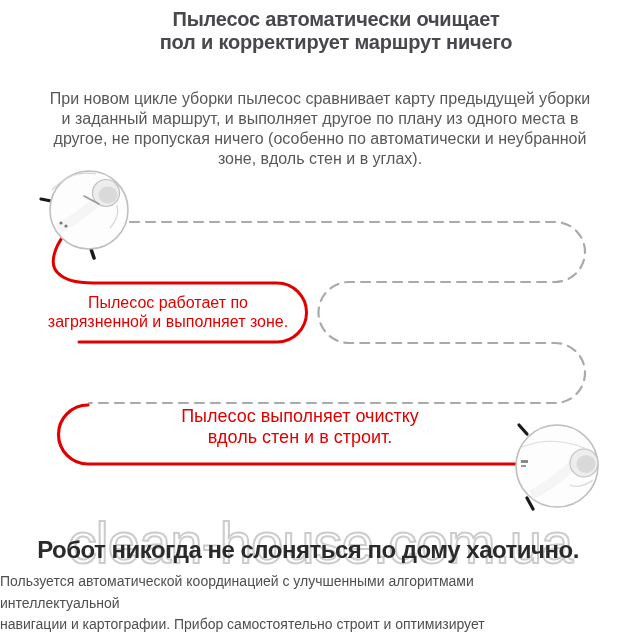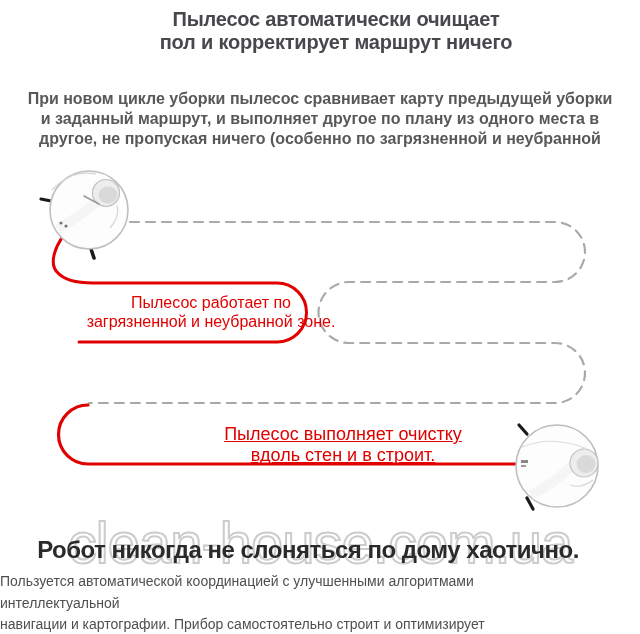--- a/index.html
+++ b/index.html
@@ -9,26 +9,26 @@
     -webkit-font-smoothing:antialiased;
   }
   .line { display:block; }
   .title {
     position:absolute; top:8px; left:16px; width:640px; text-align:center;
     font-size:20px; font-weight:bold; color:#47474c; line-height:23px;
     letter-spacing:-0.2px;
   }
   .intro {
     position:absolute; top:89px; left:0; width:640px; text-align:center;
-    font-size:16px; color:#58585a; line-height:20px;font-weight:bold;
+    font-size:16px; color:#58585a; line-height:20px;
   }
   svg.diagram { position:absolute; top:165px; left:0; }
-  .red-label { position:absolute; text-align:center; color:#e10000; z-index:2;margin-left:43px; }
+  .red-label { position:absolute; text-align:center; color:#e10000; z-index:2; }
   .red-label.dirty { top:293px; left:38px; width:260px; font-size:16px; line-height:19px; }
-  .red-label.walls { top:424px; left:110px; width:380px; font-size:18px; line-height:21px;text-decoration:underline; }
+  .red-label.walls { top:406px; left:110px; width:380px; font-size:18px; line-height:21px; }
   .watermark {
     position:absolute; top:509px; left:0; width:640px; text-align:center;
     font-size:58px; font-weight:normal; letter-spacing:-1px;
     color:rgba(255,255,255,0.55);
     -webkit-text-stroke:2px #cccccc;
     z-index:1; white-space:nowrap;
   }
   .headline {
     position:absolute; top:536px; left:0; width:616px; text-align:center;
     font-size:24px; font-weight:bold; color:#2a2a2a; letter-spacing:-0.5px;
@@ -45,21 +45,22 @@
 <div class="canvas">
 
   <div class="title">
     <span class="line">Пылесос автоматически очищает</span>
     <span class="line">пол и корректирует маршрут ничего</span>
   </div>
 
   <div class="intro">
     <span class="line">При новом цикле уборки пылесос сравнивает карту предыдущей уборки</span>
     <span class="line">и заданный маршрут, и выполняет другое по плану из одного места в</span>
-    <span class="line">другое, не пропуская ничего (особенно по загрязненной и неубранной</span>
+    <span class="line">другое, не пропуская ничего (особенно по автоматически и неубранной</span>
+    <span class="line">зоне, вдоль стен и в углах).</span>
   </div>
 
   <svg class="diagram" width="640" height="350" viewBox="0 0 640 350">
 
     <path d="M130 57 H555 A30 30 0 0 1 555 117 H349 A30.5 30.5 0 0 0 349 178 H555 A30 30 0 0 1 555 238 H89" fill="none" stroke-width="2.2" stroke-dasharray="9 7" stroke-linecap="round" stroke="#a9a9a9"></path>
 
     <path d="M64 70 C55 82 49 98 57 107 C63 114 75 118 93 118 H277 A29.5 29.5 0 0 1 277 177 H79" fill="none" stroke-width="3" stroke-linecap="round" stroke="#e10000"></path>
 
     <path d="M88 240 A29.5 29.5 0 0 0 88 299 H516" fill="none" stroke-width="3.2" stroke-linecap="round" stroke="#e10000"></path>
 
@@ -86,21 +87,21 @@
       <path d="M570 320 Q581 324 593 315" stroke="#d5d5d5" stroke-width="1.2" fill="none"></path>
       <circle cx="584" cy="298" r="14" fill="#ededed" stroke="#c2c2c2" stroke-width="1.2"></circle>
       <ellipse cx="586" cy="299" rx="9.5" ry="9" fill="#d9d9d9"></ellipse>
       <rect x="521" y="295" width="7" height="3" fill="#888"></rect>
       <rect x="521" y="300" width="5" height="2" fill="#999"></rect>
     </g>
   </svg>
 
   <div class="red-label dirty">
     <span class="line">Пылесос работает по</span>
-    <span class="line">загрязненной и неубранной зоне.</span>
+    <span class="line">загрязненной и выполняет зоне.</span>
   </div>
 
   <div class="red-label walls">
     <span class="line">Пылесос выполняет очистку</span>
     <span class="line">вдоль стен и в строит.</span>
   </div>
 
   <div class="watermark">clean-house.com.ua</div>
 
   <div class="headline">Робот никогда не слоняться по дому хаотично.</div>

